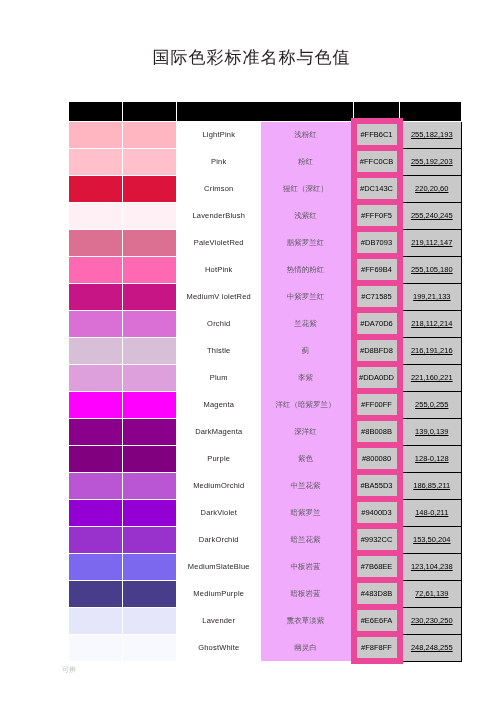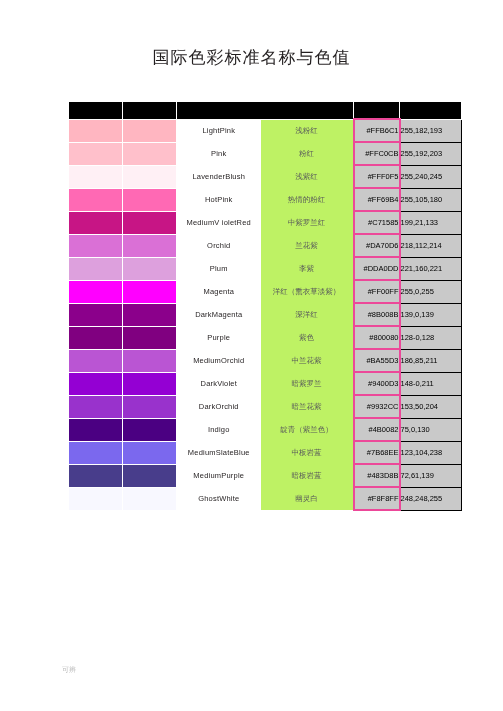--- a/index.html
+++ b/index.html
@@ -72,37 +72,38 @@
     text-align: center;
     color: #231f20;
     font-size: 7.6px;
     background: #ffffff;
     letter-spacing: 0.2px;
   }
   td.cn-name {
     text-align: center;
     color: #58595b;
     font-size: 7.6px;
-    background: #bef264;
+    background: #f0abfc;
     font-family: Liberation Sans, sans-serif;
   }
   td.hex-val {
-    text-align: right;
+    text-align: center;
     padding-left: 2px;
     background: #c9c9c9;
     color: #000000;
-    border: 2px solid #ec4899;
+    border: 6px solid #ec4899;
     font-size: 7.4px;
   }
   td.rgb-val {
-    text-align: left;
+    text-align: center;
     background: #c9c9c9;
     color: #000000;
     border: 1px solid #000000;
     font-size: 7.4px;
+    text-decoration: underline;
   }
   .footnote {
     position: absolute;
     left: 62px;
     top: 665px;
     font-size: 7px;
     color: #b9b9b9;
     font-family: Liberation Sans, sans-serif;
   }
 </style>
@@ -142,28 +143,44 @@
         </tr>
         <tr>
           <td class="swatch" style="background: rgb(255, 192, 203);"></td>
           <td class="swatch" style="background: rgb(255, 192, 203);"></td>
           <td class="en-name">Pink</td>
           <td class="cn-name">粉红</td>
           <td class="hex-val">#FFC0CB</td>
           <td class="rgb-val">255,192,203</td>
         </tr>
         <tr>
+          <td class="swatch" style="background: rgb(220, 20, 60);"></td>
+          <td class="swatch" style="background: rgb(220, 20, 60);"></td>
+          <td class="en-name">Crimson</td>
+          <td class="cn-name">猩红（深红）</td>
+          <td class="hex-val">#DC143C</td>
+          <td class="rgb-val">220,20,60</td>
+        </tr>
+        <tr>
           <td class="swatch" style="background: rgb(255, 240, 245);"></td>
           <td class="swatch" style="background: rgb(255, 240, 245);"></td>
           <td class="en-name">LavenderBlush</td>
           <td class="cn-name">浅紫红</td>
           <td class="hex-val">#FFF0F5</td>
           <td class="rgb-val">255,240,245</td>
         </tr>
         <tr>
+          <td class="swatch" style="background: rgb(219, 112, 147);"></td>
+          <td class="swatch" style="background: rgb(219, 112, 147);"></td>
+          <td class="en-name">PaleVioletRed</td>
+          <td class="cn-name">脂紫罗兰红</td>
+          <td class="hex-val">#DB7093</td>
+          <td class="rgb-val">219,112,147</td>
+        </tr>
+        <tr>
           <td class="swatch" style="background: rgb(255, 105, 180);"></td>
           <td class="swatch" style="background: rgb(255, 105, 180);"></td>
           <td class="en-name">HotPink</td>
           <td class="cn-name">热情的粉红</td>
           <td class="hex-val">#FF69B4</td>
           <td class="rgb-val">255,105,180</td>
         </tr>
         <tr>
           <td class="swatch" style="background: rgb(199, 21, 133);"></td>
           <td class="swatch" style="background: rgb(199, 21, 133);"></td>
@@ -174,32 +191,40 @@
         </tr>
         <tr>
           <td class="swatch" style="background: rgb(218, 112, 214);"></td>
           <td class="swatch" style="background: rgb(218, 112, 214);"></td>
           <td class="en-name">Orchid</td>
           <td class="cn-name">兰花紫</td>
           <td class="hex-val">#DA70D6</td>
           <td class="rgb-val">218,112,214</td>
         </tr>
         <tr>
+          <td class="swatch" style="background: rgb(216, 191, 216);"></td>
+          <td class="swatch" style="background: rgb(216, 191, 216);"></td>
+          <td class="en-name">Thistle</td>
+          <td class="cn-name">蓟</td>
+          <td class="hex-val">#D8BFD8</td>
+          <td class="rgb-val">216,191,216</td>
+        </tr>
+        <tr>
           <td class="swatch" style="background: rgb(221, 160, 221);"></td>
           <td class="swatch" style="background: rgb(221, 160, 221);"></td>
           <td class="en-name">Plum</td>
           <td class="cn-name">李紫</td>
           <td class="hex-val">#DDA0DD</td>
           <td class="rgb-val">221,160,221</td>
         </tr>
         <tr>
           <td class="swatch" style="background: rgb(255, 0, 255);"></td>
           <td class="swatch" style="background: rgb(255, 0, 255);"></td>
           <td class="en-name">Magenta</td>
-          <td class="cn-name">洋红（熏衣草淡紫）</td>
+          <td class="cn-name">洋红（暗紫罗兰）</td>
           <td class="hex-val">#FF00FF</td>
           <td class="rgb-val">255,0,255</td>
         </tr>
         <tr>
           <td class="swatch" style="background: rgb(139, 0, 139);"></td>
           <td class="swatch" style="background: rgb(139, 0, 139);"></td>
           <td class="en-name">DarkMagenta</td>
           <td class="cn-name">深洋红</td>
           <td class="hex-val">#8B008B</td>
           <td class="rgb-val">139,0,139</td>
@@ -230,44 +255,44 @@
         </tr>
         <tr>
           <td class="swatch" style="background: rgb(153, 50, 204);"></td>
           <td class="swatch" style="background: rgb(153, 50, 204);"></td>
           <td class="en-name">DarkOrchid</td>
           <td class="cn-name">暗兰花紫</td>
           <td class="hex-val">#9932CC</td>
           <td class="rgb-val">153,50,204</td>
         </tr>
         <tr>
-          <td class="swatch" style="background: rgb(75, 0, 130);"></td>
-          <td class="swatch" style="background: rgb(75, 0, 130);"></td>
-          <td class="en-name">Indigo</td>
-          <td class="cn-name">靛青（紫兰色）</td>
-          <td class="hex-val">#4B0082</td>
-          <td class="rgb-val">75,0,130</td>
-        </tr>
-        <tr>
           <td class="swatch" style="background: rgb(123, 104, 238);"></td>
           <td class="swatch" style="background: rgb(123, 104, 238);"></td>
           <td class="en-name">MediumSlateBlue</td>
           <td class="cn-name">中板岩蓝</td>
           <td class="hex-val">#7B68EE</td>
           <td class="rgb-val">123,104,238</td>
         </tr>
         <tr>
           <td class="swatch" style="background: rgb(72, 61, 139);"></td>
           <td class="swatch" style="background: rgb(72, 61, 139);"></td>
           <td class="en-name">MediumPurple</td>
           <td class="cn-name">暗板岩蓝</td>
           <td class="hex-val">#483D8B</td>
           <td class="rgb-val">72,61,139</td>
         </tr>
         <tr>
+          <td class="swatch" style="background: rgb(230, 230, 250);"></td>
+          <td class="swatch" style="background: rgb(230, 230, 250);"></td>
+          <td class="en-name">Lavender</td>
+          <td class="cn-name">熏衣草淡紫</td>
+          <td class="hex-val">#E6E6FA</td>
+          <td class="rgb-val">230,230,250</td>
+        </tr>
+        <tr>
           <td class="swatch" style="background: rgb(248, 248, 255);"></td>
           <td class="swatch" style="background: rgb(248, 248, 255);"></td>
           <td class="en-name">GhostWhite</td>
           <td class="cn-name">幽灵白</td>
           <td class="hex-val">#F8F8FF</td>
           <td class="rgb-val">248,248,255</td>
         </tr>
       </tbody>
   </table>
 

